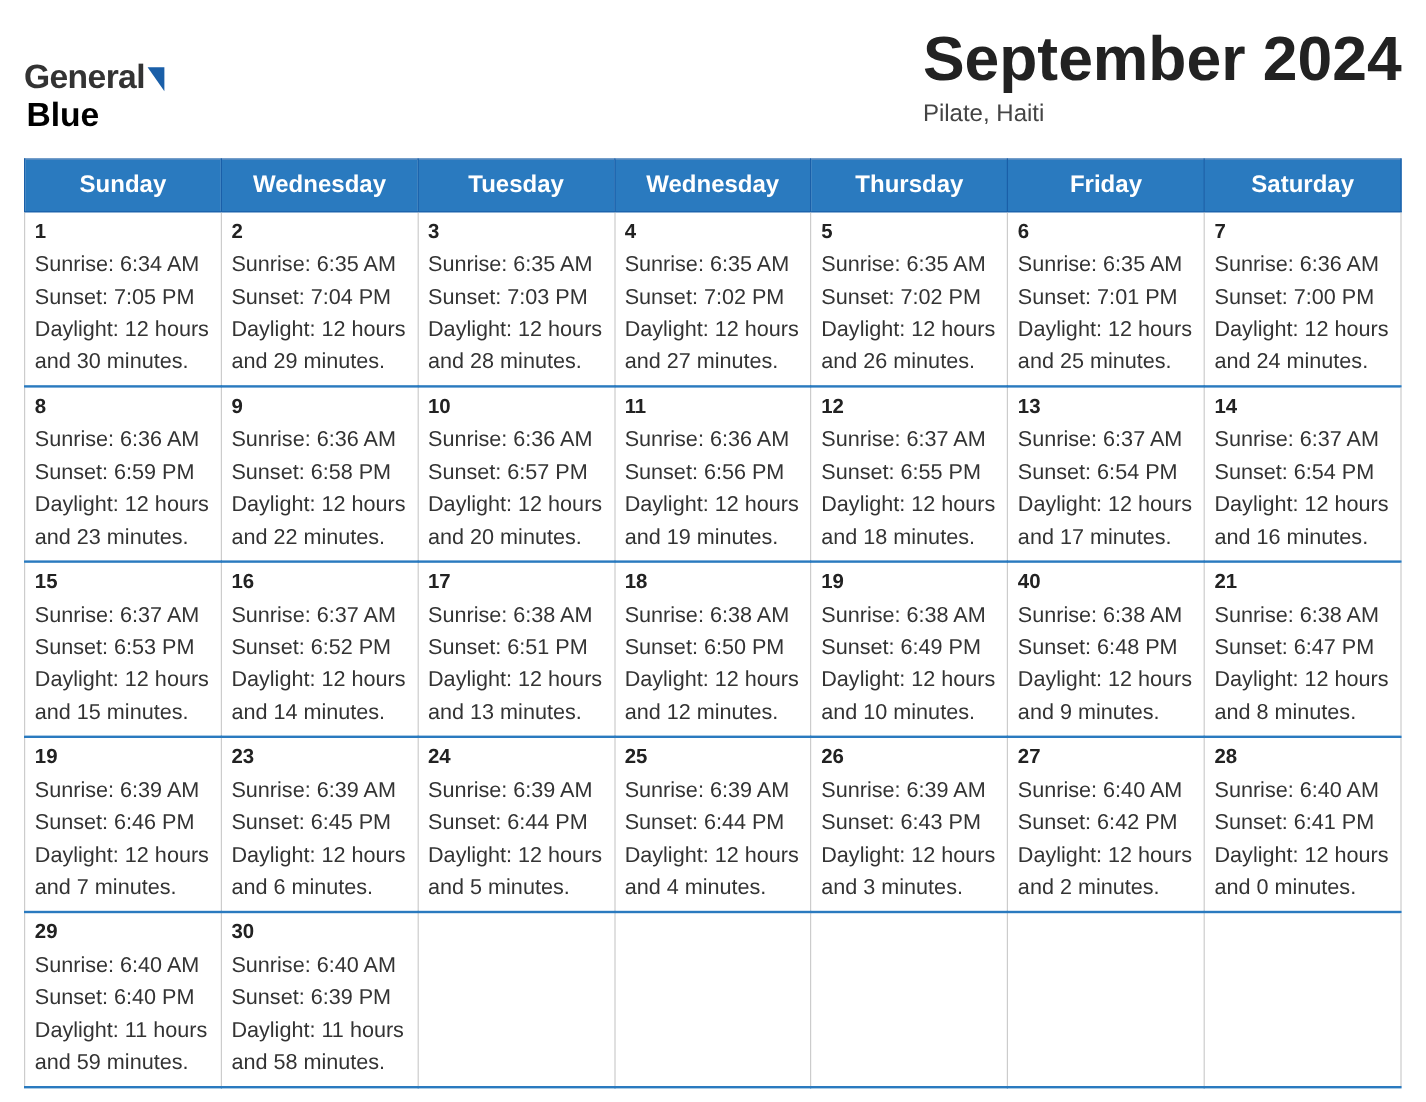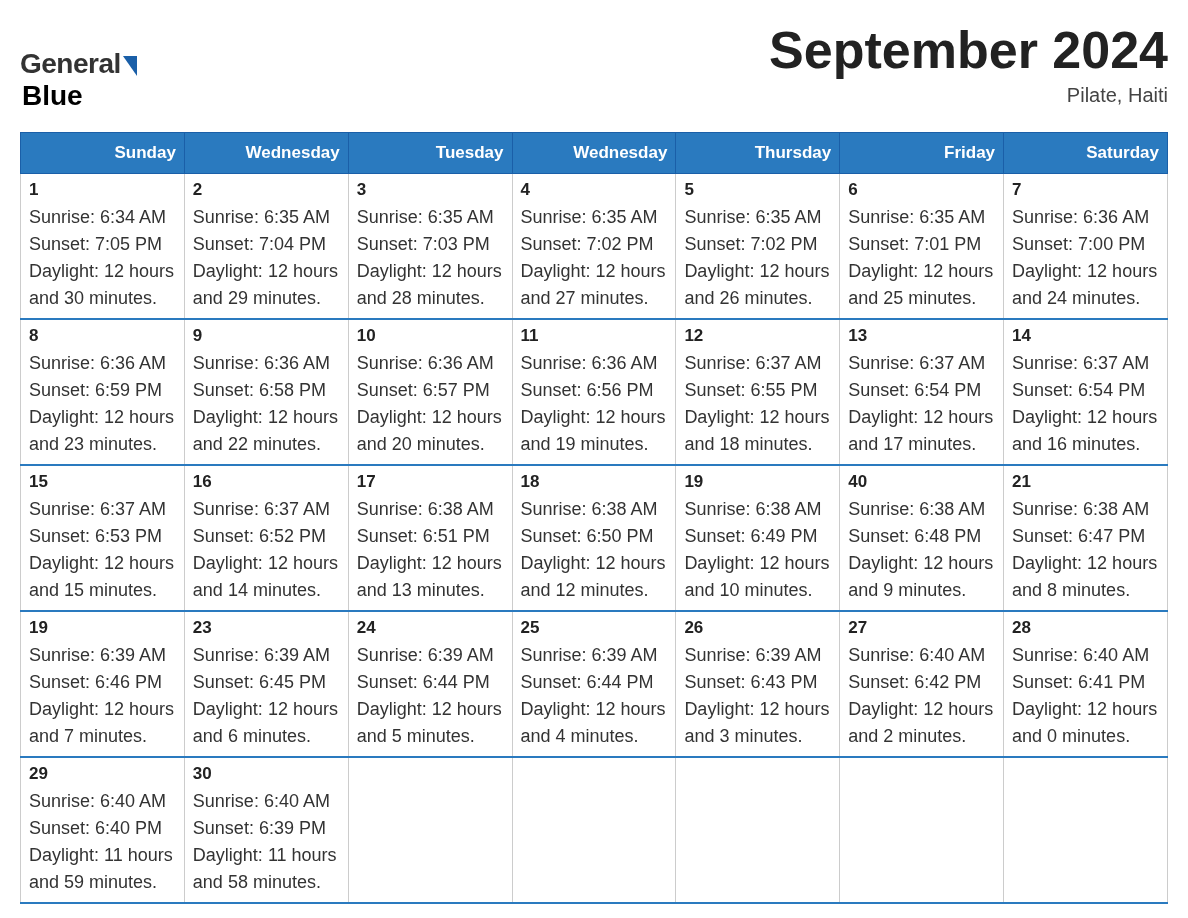--- a/index.html
+++ b/index.html
@@ -40,42 +40,41 @@
       margin-left: 2px;
       margin-top: 4px;
     }
     .logo-blue {
       font-size: 28px;
       font-weight: bold;
       color: #000000;
       margin-left: 2px;
     }
     .title-section {
-      text-align: right;
     }
     .month-title {
       font-size: 52px;
       font-weight: bold;
       color: #222;
     }
     .location {
       font-size: 20px;
       color: #444;
       margin-top: 4px;
     }
     .calendar {
       width: 100%;
       border-collapse: collapse;
     }
     .calendar th {
       background-color: #2a7abf;
       color: #fff;
       padding: 10px 8px;
-      text-align: right;
-      font-size: 17px;
+      text-align: center;
+      font-size: 20px;
       border: 1px solid #1a5fa8;
     }
     .calendar td {
       border: 1px solid #ccc;
       vertical-align: top;
       padding: 6px 8px;
       width: calc(100% / 7);
       min-height: 90px;
     }
     .day-number {

